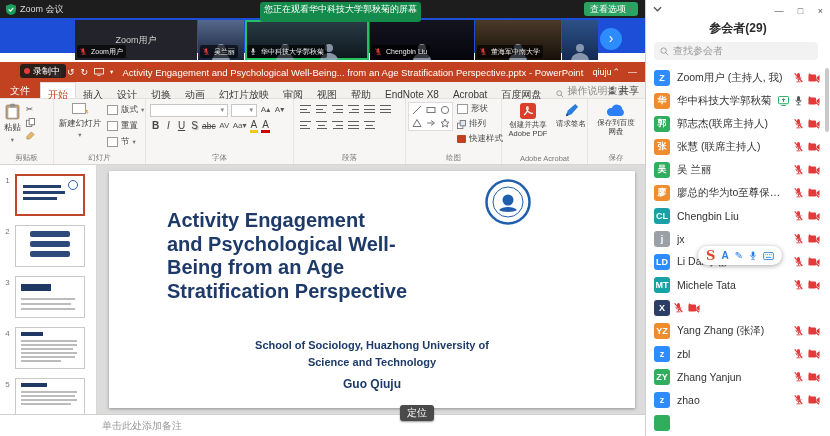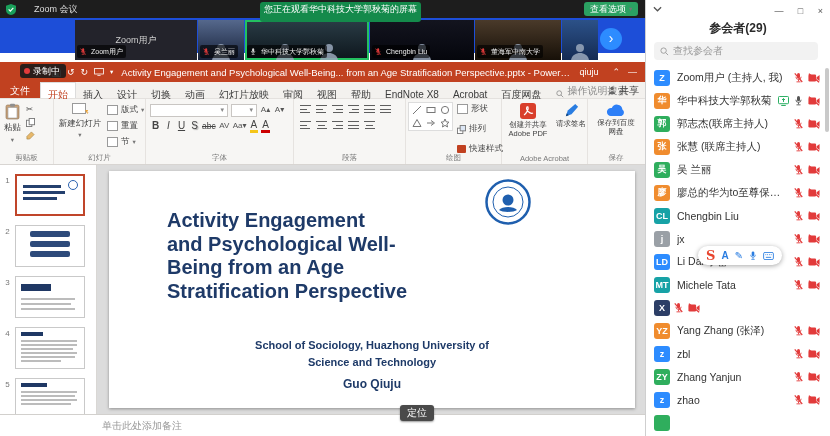--- a/index.html
+++ b/index.html
@@ -1,21 +1,21 @@
 <!DOCTYPE html>
 <html><head>
 <meta charset="utf-8">
 <style>
   html,body{margin:0;padding:0;background:#888;}
   #screen{position:relative;width:830px;height:436px;background:#fff;overflow:hidden;
           font-family:"Liberation Sans","DejaVu Sans",sans-serif;-webkit-font-smoothing:antialiased;}
   svg{display:block;}
 
   
-  .topbar{position:absolute;left:0;top:0;width:645px;height:18px;background:#1d1d1d;z-index:6;display:flex;align-items:center;gap:14px;}
+  .topbar{position:absolute;left:0;top:0;width:645px;height:18px;background:#1d1d1d;z-index:6;display:flex;align-items:center;}
   .shield{margin-left:6px;}
   .apptitle{color:#ddd;font-size:9px;margin-left:4px;}
   .sharepill{position:absolute;left:260px;top:2px;height:20px;background:#148a4b;border-radius:3px;color:#fff;font-size:9px;line-height:14px;padding:0 4px;white-space:nowrap;}
   .optpill{position:absolute;left:584px;top:2px;height:14px;background:#2ba162;border-radius:3px;color:#fff;font-size:9px;line-height:14px;padding:0 6px;display:flex;gap:3px;align-items:center;cursor:pointer;white-space:nowrap;}
 
   
   .strip{position:absolute;left:0;top:18px;width:645px;height:35px;background:#1d4ed8;z-index:5;}
   #tiles{position:absolute;left:75px;top:2px;height:40px;display:flex;gap:1px;}
   .tile{position:relative;height:40px;overflow:hidden;background:#16161c;}
   .tile.active{outline:2px solid #23c160;outline-offset:-2px;}
@@ -28,21 +28,21 @@
   
   .recpill{position:absolute;left:20px;top:64px;height:14px;background:rgba(25,25,25,.9);border-radius:3px;color:#fff;font-size:9px;line-height:14px;padding:0 6px 0 4px;display:flex;align-items:center;gap:3px;z-index:9;}
   .recpill .dot{width:6px;height:6px;border-radius:50%;background:#e23b3b;}
 
   
   .ppt{position:absolute;left:0;top:62px;width:645px;height:374px;background:#f6f5f3;}
   .ppt-title{position:absolute;left:0;top:0;width:100%;height:20px;background:#c14120;display:flex;align-items:center;color:#fff;box-sizing:border-box;}
   .qat{display:flex;gap:6px;margin-left:52px;align-items:center;font-size:9px;color:#fff;}
   .qat span{cursor:pointer;}
   .ppt-doc{flex:1;text-align:center;font-size:9.5px;white-space:nowrap;overflow:hidden;text-overflow:ellipsis;margin:0 8px;}
-  .ppt-account{font-size:9px;margin-right:14px;cursor:pointer;}
+  .ppt-account{font-size:9px;margin-right:1px;cursor:pointer;}
   .ppt-winbtns{display:flex;gap:8px;margin-right:8px;font-size:9px;opacity:.9;}
   .ppt-winbtns span{cursor:pointer;}
 
   .ppt-tabs{position:absolute;left:0;top:20px;width:100%;height:17px;background:#f3f1ee;display:flex;align-items:stretch;font-size:10px;color:#3b3b3b;border-bottom:1px solid #e4e1de;box-sizing:border-box;}
   .tab{padding:4px 7px;line-height:17px;cursor:pointer;white-space:nowrap;}
   .tab.file{background:#c14120;color:#fff;padding:0 10px;}
   .tab.active{background:#fff;color:#c14120;border:1px solid #dcdcdc;border-bottom:none;line-height:16px;}
   .tellme{display:flex;align-items:flex-end;gap:3px;color:#8a8a8a;margin-left:8px;white-space:nowrap;}
   .share-btn{position:absolute;right:6px;top:0;height:17px;display:flex;align-items:center;gap:3px;color:#444;cursor:pointer;}
 
@@ -71,21 +71,21 @@
     linear-gradient(#5f5f5f,#5f5f5f) 0 7px/10px 1px no-repeat;}
   .bars.c{background-position:0 0,2px 3.5px,.5px 7px;}
   .bars.r{background-position:0 0,4px 3.5px,1px 7px;}
   .bars.j{background:
     linear-gradient(#5f5f5f,#5f5f5f) 0 0/11px 1px no-repeat,
     linear-gradient(#5f5f5f,#5f5f5f) 0 3.5px/11px 1px no-repeat,
     linear-gradient(#5f5f5f,#5f5f5f) 0 7px/11px 1px no-repeat;}
   .pgrow{display:flex;gap:5px;align-items:center;margin:2px 2px 4px;}
   .shapegrid{display:grid;grid-template-columns:repeat(3,13px);grid-auto-rows:12px;gap:1px;border:1px solid #ddd;background:#fff;padding:1px;}
   .shapegrid span{display:flex;align-items:center;justify-content:center;cursor:pointer;}
-  .drawcol{display:flex;flex-direction:column;gap:8px;margin-left:4px;padding-top:1px;}
+  .drawcol{display:flex;flex-direction:column;gap:3px;margin-left:4px;padding-top:1px;}
 
   .ppt-body{position:absolute;left:0;top:103px;width:100%;height:249px;}
   .thumbs{position:absolute;left:0;top:0;width:97px;height:100%;background:#fff;border-right:1px solid #d9d7d4;box-sizing:border-box;overflow:hidden;}
   .trow{display:flex;margin:9px 4px 0 0;}
   .tnum{width:15px;font-size:8px;color:#777;text-align:center;padding-top:2px;}
   .tm{width:70px;height:42px;background:#fff;border:1px solid #c9c9c9;position:relative;box-sizing:border-box;cursor:pointer;}
   .trow.sel .tm{border:2px solid #c0452a;}
   .tm i{position:absolute;display:block;}
   .ln{background:#24406e;height:3px;}
   .gl{background:#bcbcbc;height:1.5px;}

